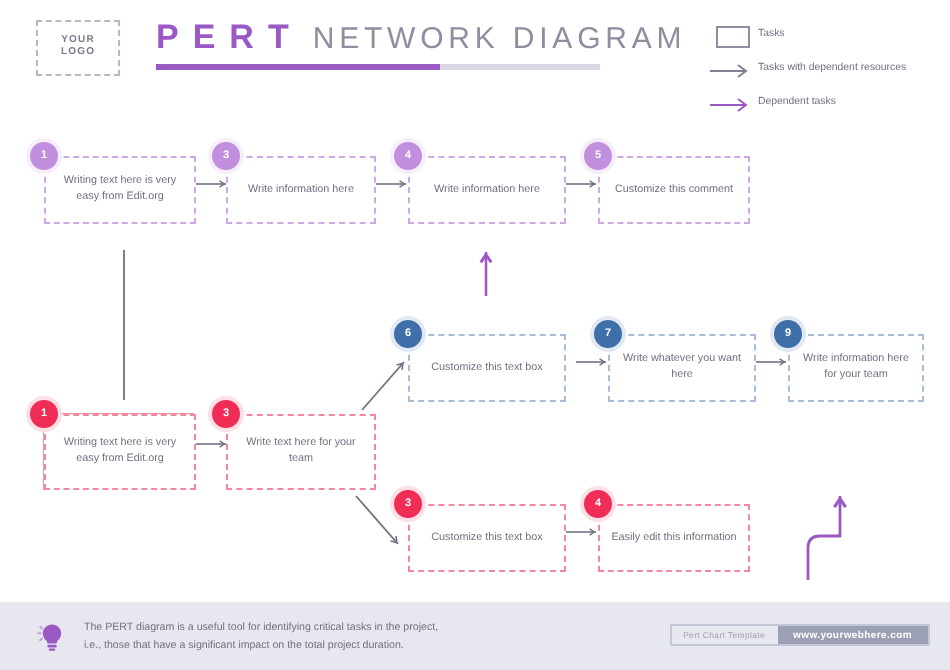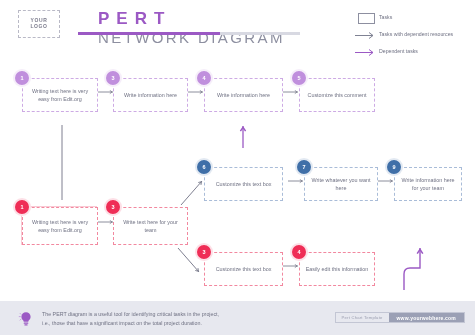--- a/index.html
+++ b/index.html
@@ -17,28 +17,28 @@
     position: absolute; left: 18px; top: 10px;
     width: 42px; height: 28px;
     border: 1px dashed #b9b9c6;
     display: flex; flex-direction: column;
     align-items: center; justify-content: center;
     line-height: 1.15;
   }
   .logo-line { font-size: 5px; letter-spacing: .6px; color: #7b7b8c; font-weight: bold; }
 
   .title-wrap { position: absolute; left: 78px; top: 9px; width: 250px; }
-  .title-row { display: flex; align-items: baseline; white-space: nowrap; flex-direction: column; }
+  .title-row { display: flex; align-items: baseline; white-space: nowrap; }
   .title-pert {
     font-size: 17px; font-weight: bold; color: #9b59c4;
     letter-spacing: 7px;
   }
   .title-rest {
     font-size: 15px; color: #8d8fa0; letter-spacing: 2.4px;
-    font-weight: 400; margin-left: 20px;
+    font-weight: 400; margin-left: 5px;
   }
   .title-rule {
     position: absolute; left: 78px; top: 32px;
     width: 222px; height: 3px; background: #d8d9e2;
   }
   .title-rule-fill {
     position: absolute; left: 0; top: 0;
     width: 142px; height: 3px; background: #9b59c4;
   }
 

